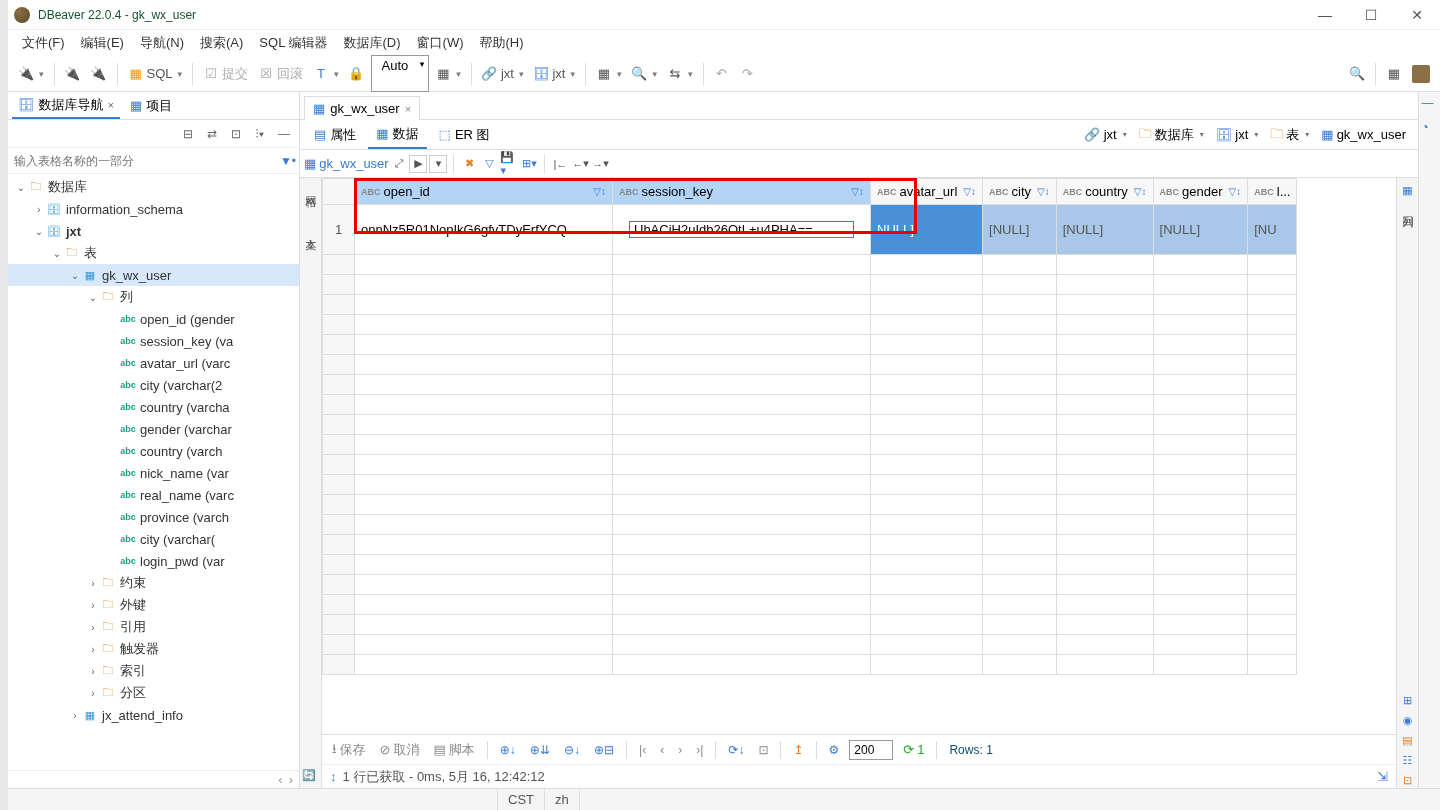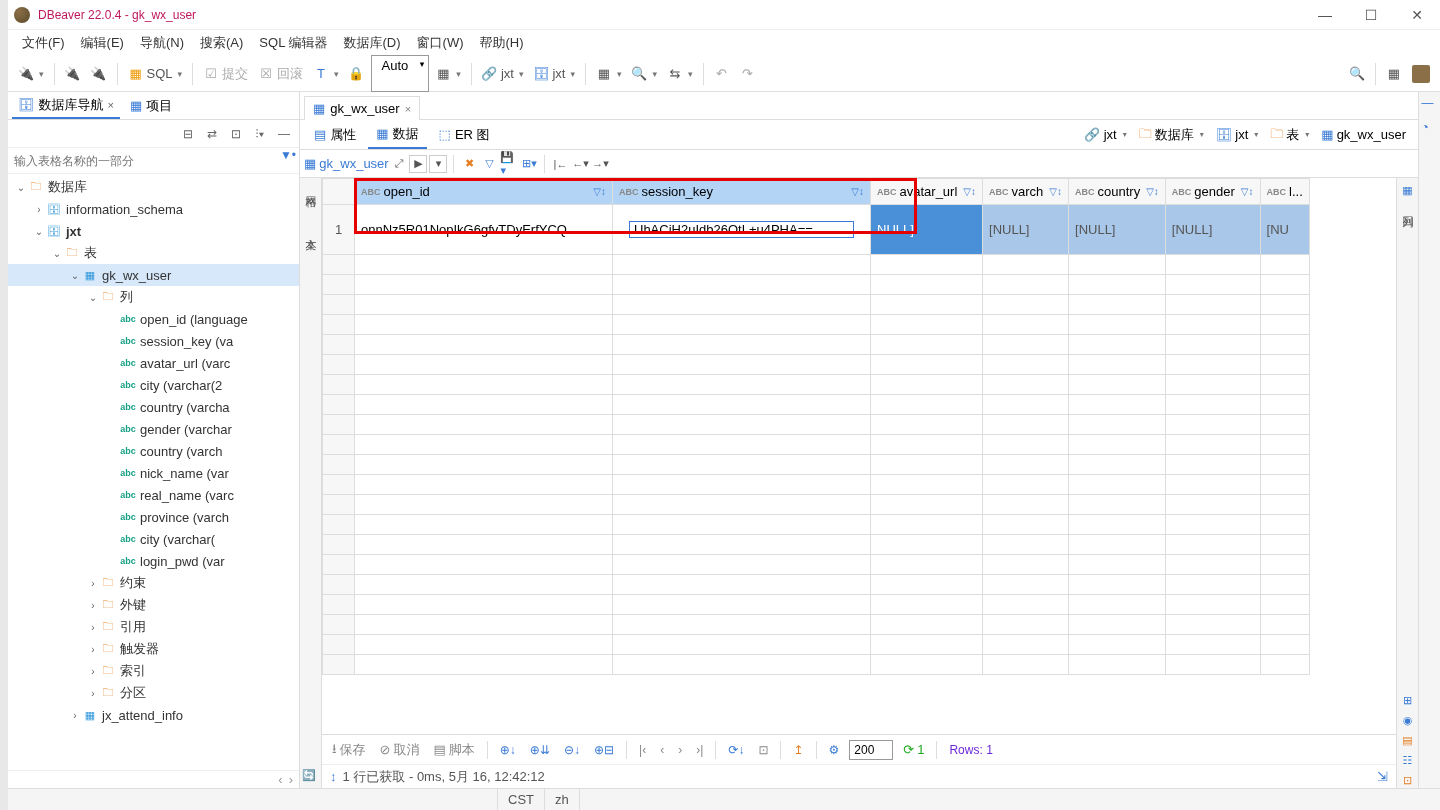--- a/index.html
+++ b/index.html
@@ -1,40 +1,40 @@
 <!DOCTYPE html>
 <html><head>
 <meta charset="utf-8">
 <style>
 * { box-sizing: border-box; margin: 0; padding: 0; font-family: "Microsoft YaHei", Arial, sans-serif; font-size: 13px; }
 body { background: #fff; overflow: hidden; width: 1440px; height: 810px; position: relative; border-left: 8px solid #e8e8e8; }
 .titlebar { height: 30px; display: flex; align-items: center; padding-left: 6px; background: #fff; border-bottom: 1px solid #eee; }
 .titlebar .logo { width: 16px; height: 16px; border-radius: 50%; background: radial-gradient(circle at 30% 30%, #8b6f47, #5a4a2a); margin-right: 8px; }
-.titlebar .title { color: #be185d; font-size: 12px; }
+.titlebar .title { color: #14532d; font-size: 12px; }
 .titlebar .winctrl { margin-left: auto; display: flex; }
 .titlebar .winctrl div { width: 46px; height: 30px; display: flex; align-items: center; justify-content: center; color: #555; font-size: 14px; }
 .menubar { height: 26px; display: flex; align-items: center; padding-left: 8px; gap: 4px; background: #fff; }
 .menubar span { padding: 3px 6px; font-size: 13px; color: #333; }
 .toolbar { height: 36px; display: flex; align-items: center; padding: 0 6px; gap: 2px; background: #fff; border-bottom: 1px solid #e0e0e0; }
 .toolbar .sep { width: 1px; height: 22px; background: #ddd; margin: 0 4px; }
 .toolbar .btn { padding: 3px 4px; display: flex; align-items: center; gap: 3px; color: #555; font-size: 13px; }
 .toolbar .btn.disabled { color: #aaa; }
 .toolbar .drop::after { content: "▾"; font-size: 9px; margin-left: 2px; color: #777; }
 .toolbar .combo { border: 1px solid #999; padding: 2px 20px 18px 10px; background: #fff; position: relative; }
 .toolbar .combo::after { content: "▾"; position: absolute; right: 4px; top: 3px; font-size: 9px; }
 .toolbar .ic { width: 16px; height: 16px; display: inline-flex; align-items: center; justify-content: center; font-size: 13px; }
 .workbench { display: flex; height: calc(100% - 30px - 26px - 36px - 22px); }
 .leftpanel { width: 292px; border-right: 1px solid #ddd; display: flex; flex-direction: column; background: #fff; }
 .lefttabs { display: flex; align-items: center; height: 28px; border-bottom: 1px solid #ddd; gap: 4px; padding-left: 4px; }
 .lefttabs .tab { padding: 3px 6px; display: flex; align-items: center; gap: 4px; background: #fff; }
 .lefttabs .tab:first-child { border-bottom: 2px solid #3a7bd5; }
 .lefttabs .x { font-size: 11px; color: #666; }
 .lefttoolbar { height: 28px; display: flex; align-items: center; padding: 0 4px; gap: 2px; border-bottom: 1px solid #eee; }
 .lefttoolbar .btn { width: 22px; height: 22px; display: flex; align-items: center; justify-content: center; color: #666; font-size: 12px; }
-.leftfilter { display: flex; border-bottom: 1px solid #eee; height: 26px; }
+.leftfilter { display: flex; align-items: center; border-bottom: 1px solid #eee; height: 26px; }
 .leftfilter input { flex: 1; border: none; padding: 4px 6px; font-size: 12px; outline: none; }
 .leftfilter .fbtn { width: 22px; text-align: center; color: #3a7bd5; font-size: 12px; }
 .tree { flex: 1; overflow: auto; padding-top: 2px; }
 .tree .node { display: flex; align-items: center; height: 22px; white-space: nowrap; overflow: hidden; }
 .tree .node.sel { background: #d6e8fa; }
 .tree .tw { width: 14px; text-align: center; font-size: 10px; color: #666; }
 .tree .tw.exp::before { content: "⌄"; }
 .tree .tw.col::before { content: "›"; }
 .tree .ic { width: 16px; height: 16px; margin-right: 4px; display: inline-flex; align-items: center; justify-content: center; font-size: 11px; }
 .tree .ic.db { color: #e67e22; }
@@ -247,21 +247,21 @@
           <span class="ic tbl">▦</span>
           <span class="lbl">gk_wx_user</span>
         </div>
       <div class="node" style="padding-left:78px">
           <span class="tw exp"></span>
           <span class="ic fold">🗀</span>
           <span class="lbl">列</span>
         </div>
       <div class="node" style="padding-left:112px">
           <span class="ic col">abc</span>
-          <span class="lbl">open_id (language</span>
+          <span class="lbl">open_id (gender</span>
         </div>
       <div class="node" style="padding-left:112px">
           <span class="ic col">abc</span>
           <span class="lbl">session_key (va</span>
         </div>
       <div class="node" style="padding-left:112px">
           <span class="ic col">abc</span>
           <span class="lbl">avatar_url (varc</span>
         </div>
       <div class="node" style="padding-left:112px">
@@ -448,21 +448,21 @@
                         <span class="typ">ABC</span>
                         <span>avatar_url</span>
                       </span>
                       <span class="filt">▽↕</span>
                     </div>
                   </th>
               <th style="width:68px">
                     <div class="hdr">
                       <span class="colname">
                         <span class="typ">ABC</span>
-                        <span>varch</span>
+                        <span>city</span>
                       </span>
                       <span class="filt">▽↕</span>
                     </div>
                   </th>
               <th style="width:94px">
                     <div class="hdr">
                       <span class="colname">
                         <span class="typ">ABC</span>
                         <span>country</span>
                       </span>
@@ -739,21 +739,21 @@
           <div class="sep"></div>
           <div class="b" style="color:#e67e22">↥</div>
           <div class="sep"></div>
           <div class="b" style="color:#3a7bd5">⚙</div>
           <input value="200" style="">
           <div class="b" style="color:#2a2">
               <span>⟳</span>
               <span>1</span>
             </div>
           <div class="sep"></div>
-          <div class="b" style="color:#6d28d9">Rows: 1</div>
+          <div class="b" style="color:#0c4a6e">Rows: 1</div>
         </div>
         <div class="gridstatus">
           <span style="color:#3a7bd5">↕</span>
           <span>1 行已获取 - 0ms, 5月 16, 12:42:12</span>
           <span class="exporticon">⇲</span>
         </div>
       </div>
       <div class="rightgutter">
         <div class="g" style="color:#3a7bd5">▦</div>
         <div class="vtext">回列</div>

